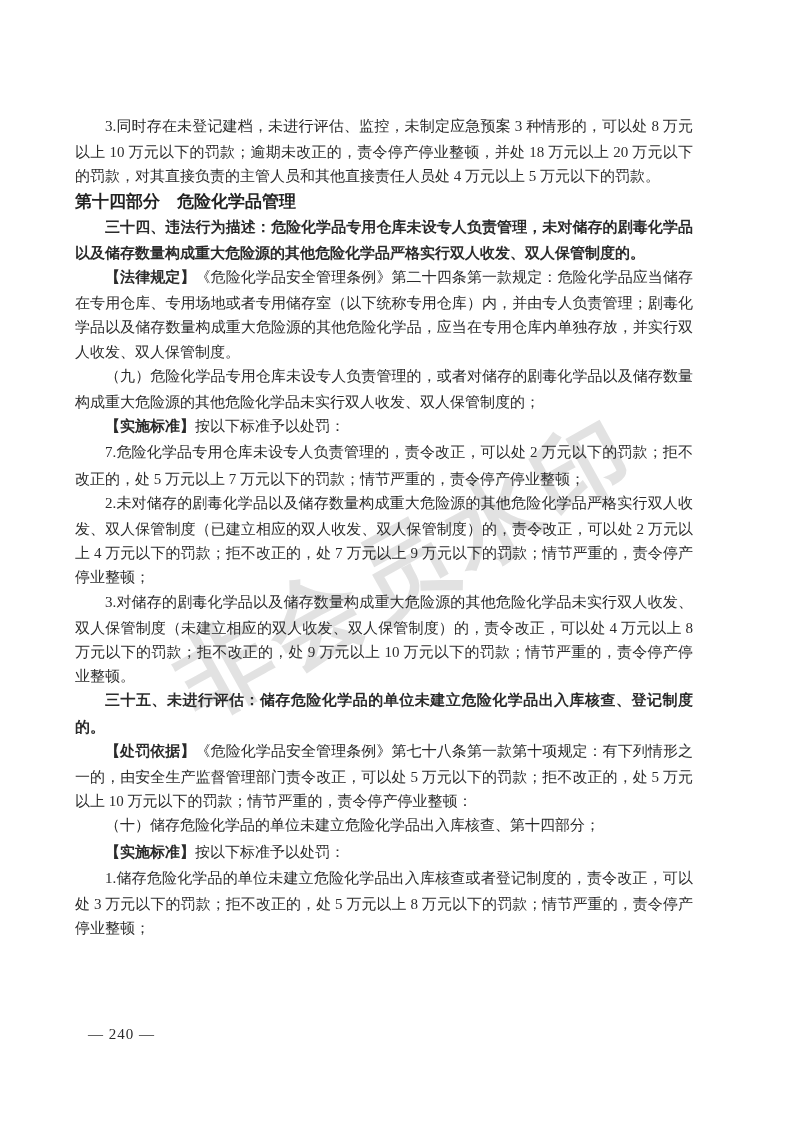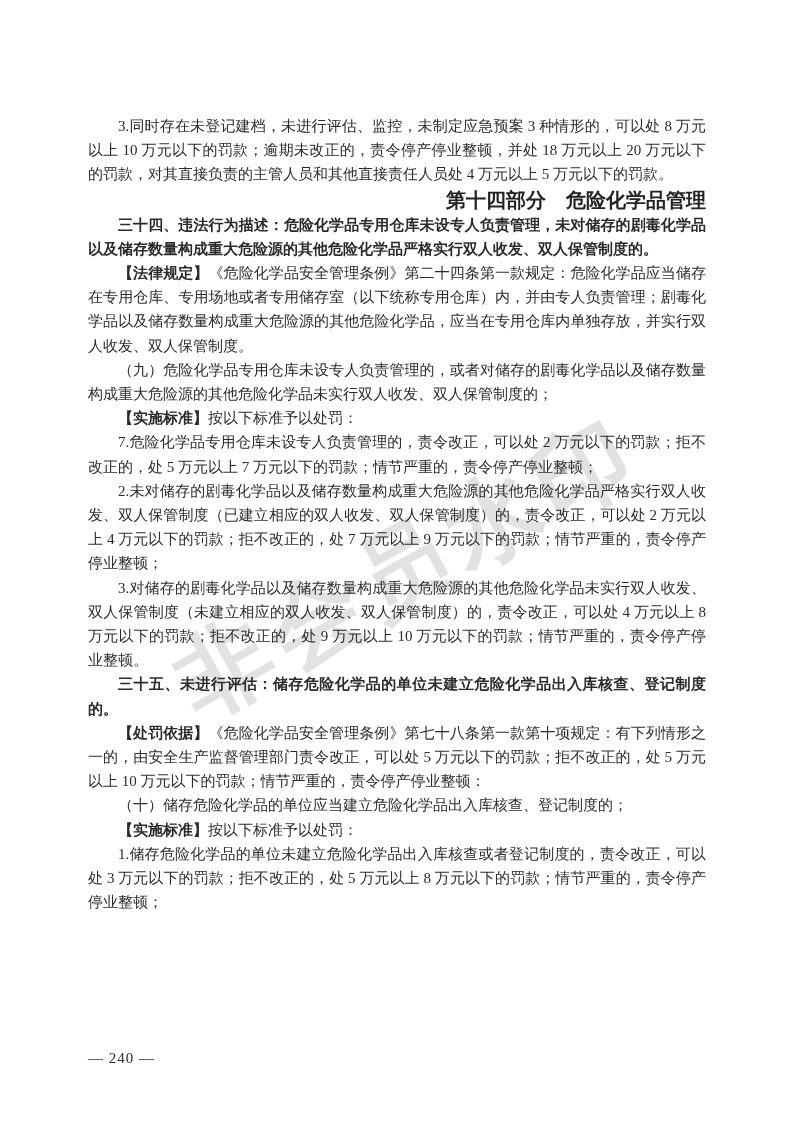--- a/index.html
+++ b/index.html
@@ -24,43 +24,43 @@
     color: #e2e2e2;
     white-space: nowrap;
     transform: rotate(-29deg);
     transform-origin: center center;
     z-index: 0;
     user-select: none;
     font-weight: bold;
   }
   .content {
     position: absolute;
-    left: 88px; top: 114px;
+    left: 75px; top: 114px;
     width: 618px;
     color: #2b2b2b;
     font-size: 15px;
     line-height: 24.2px;
     text-align: justify;
     z-index: 1;
   }
   .para { margin: 0; text-indent: 2em; }
-  .para .plabel { font-weight: bold; }
+  .para .plabel { font-weight: bold; font-family: Liberation Mono, monospace; }
   .para.bold-para { font-weight: bold; }
   .section-heading {
     margin: 0;
-    text-align: right;
+    text-align: left;
     text-indent: 0;
     font-weight: bold;
-    font-size: 20px;
+    font-size: 17px;
     line-height: 26px;
     color: #222222;
   }
   .footer {
     position: absolute;
-    left: 88px; top: 1050px;
+    left: 88px; top: 1026px;
     font-size: 15px;
     color: #2b2b2b;
     z-index: 1;
     letter-spacing: 1px;
   }
 </style>
 </head>
 <body>
 
 <div class="page">
@@ -86,21 +86,21 @@
 
     <p class="para"><span class="plabel"></span><span>2.未对储存的剧毒化学品以及储存数量构成重大危险源的其他危险化学品严格实行双人收发、双人保管制度（已建立相应的双人收发、双人保管制度）的，责令改正，可以处 2 万元以上 4 万元以下的罚款；拒不改正的，处 7 万元以上 9 万元以下的罚款；情节严重的，责令停产停业整顿；</span></p>
 
     <p class="para"><span class="plabel"></span><span>3.对储存的剧毒化学品以及储存数量构成重大危险源的其他危险化学品未实行双人收发、双人保管制度（未建立相应的双人收发、双人保管制度）的，责令改正，可以处 4 万元以上 8 万元以下的罚款；拒不改正的，处 9 万元以上 10 万元以下的罚款；情节严重的，责令停产停业整顿。</span></p>
 
     <p class="para bold-para"><span class="plabel">三十五、未进行评估：</span><span>储存危险化学品的单位未建立危险化学品出入库核查、登记制度的。</span></p>
 
 
     <p class="para"><span class="plabel">【处罚依据】</span><span>《危险化学品安全管理条例》第七十八条第一款第十项规定：有下列情形之一的，由安全生产监督管理部门责令改正，可以处 5 万元以下的罚款；拒不改正的，处 5 万元以上 10 万元以下的罚款；情节严重的，责令停产停业整顿：</span></p>
 
-    <p class="para"><span class="plabel"></span><span>（十）储存危险化学品的单位应当建立危险化学品出入库核查、登记制度的；</span></p>
+    <p class="para"><span class="plabel"></span><span>（十）储存危险化学品的单位未建立危险化学品出入库核查、第十四部分；</span></p>
 
     <p class="para"><span class="plabel">【实施标准】</span><span>按以下标准予以处罚：</span></p>
 
     <p class="para"><span class="plabel"></span><span>1.储存危险化学品的单位未建立危险化学品出入库核查或者登记制度的，责令改正，可以处 3 万元以下的罚款；拒不改正的，处 5 万元以上 8 万元以下的罚款；情节严重的，责令停产停业整顿；</span></p>
 
 
   </div>
 
   <div class="footer">— 240 —</div>
 

